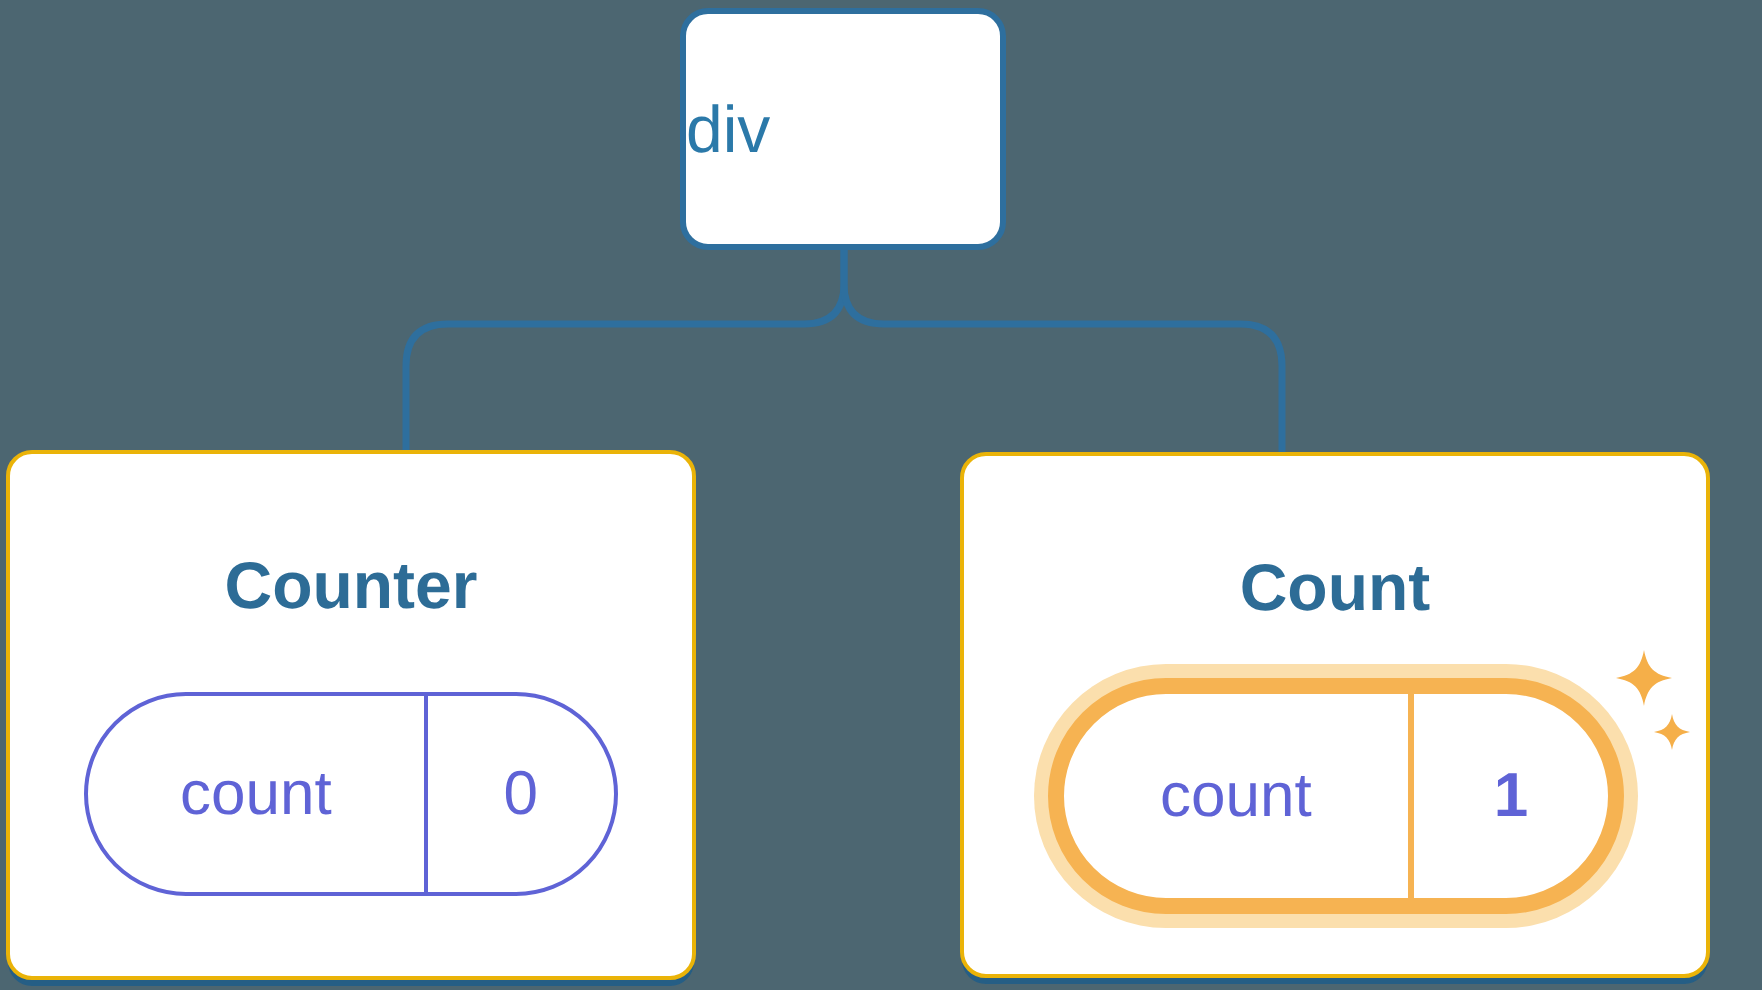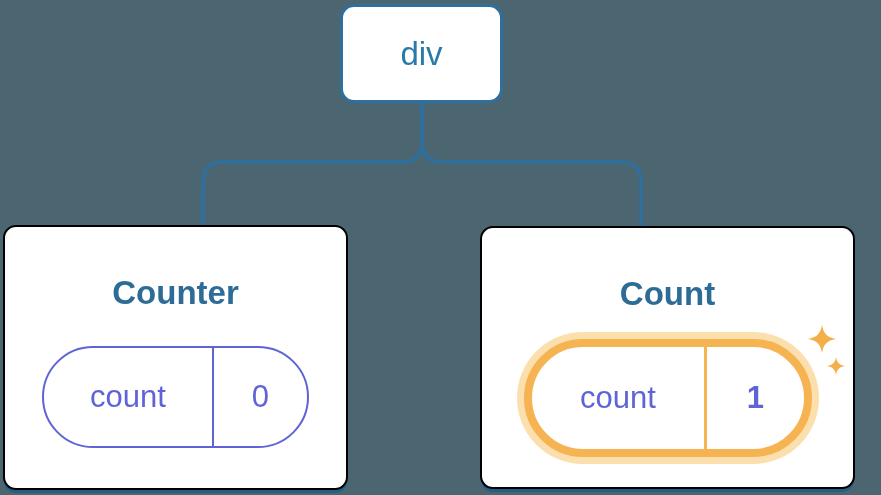--- a/index.html
+++ b/index.html
@@ -3,32 +3,32 @@
 <meta charset="utf-8">
 <style>
   html,body{margin:0;padding:0;background:#4C6671;}
   .stage{
     position:relative;width:881px;height:495px;overflow:hidden;
     background:#4C6671;
     font-family:"Liberation Sans", sans-serif;
   }
   
   .node-root{
-    position:absolute;left:340px;top:4px;width:163px;height:99px;
+    position:absolute;left:340px;top:4px;width:163px;height:121px;
     box-sizing:border-box;background:#fff;
     border:3px solid #2E6F9E;border-radius:14px;
-    display:flex;align-items:center;justify-content:center;
+    display:flex;align-items:center;justify-content:flex-start;
   }
   .node-root-label{font-size:33px;font-weight:500;color:#2B79A9;}
   
   .connector{position:absolute;left:0;top:0;pointer-events:none;}
   
   .card{
     position:absolute;box-sizing:border-box;background:#fff;
-    border:2px solid #000000;border-radius:13px;
+    border:2px solid #eab308;border-radius:13px;
     box-shadow:0 4px 0 -1px #255E85;
     display:flex;flex-direction:column;align-items:center;
   }
   .card-left{left:3px;top:225px;width:345px;height:265px;}
   .card-right{left:480px;top:226px;width:375px;height:263px;}
   .card-title{
     margin-top:46px;font-size:33px;line-height:1.2;font-weight:600;
     color:#2D6C96;
   }
   

